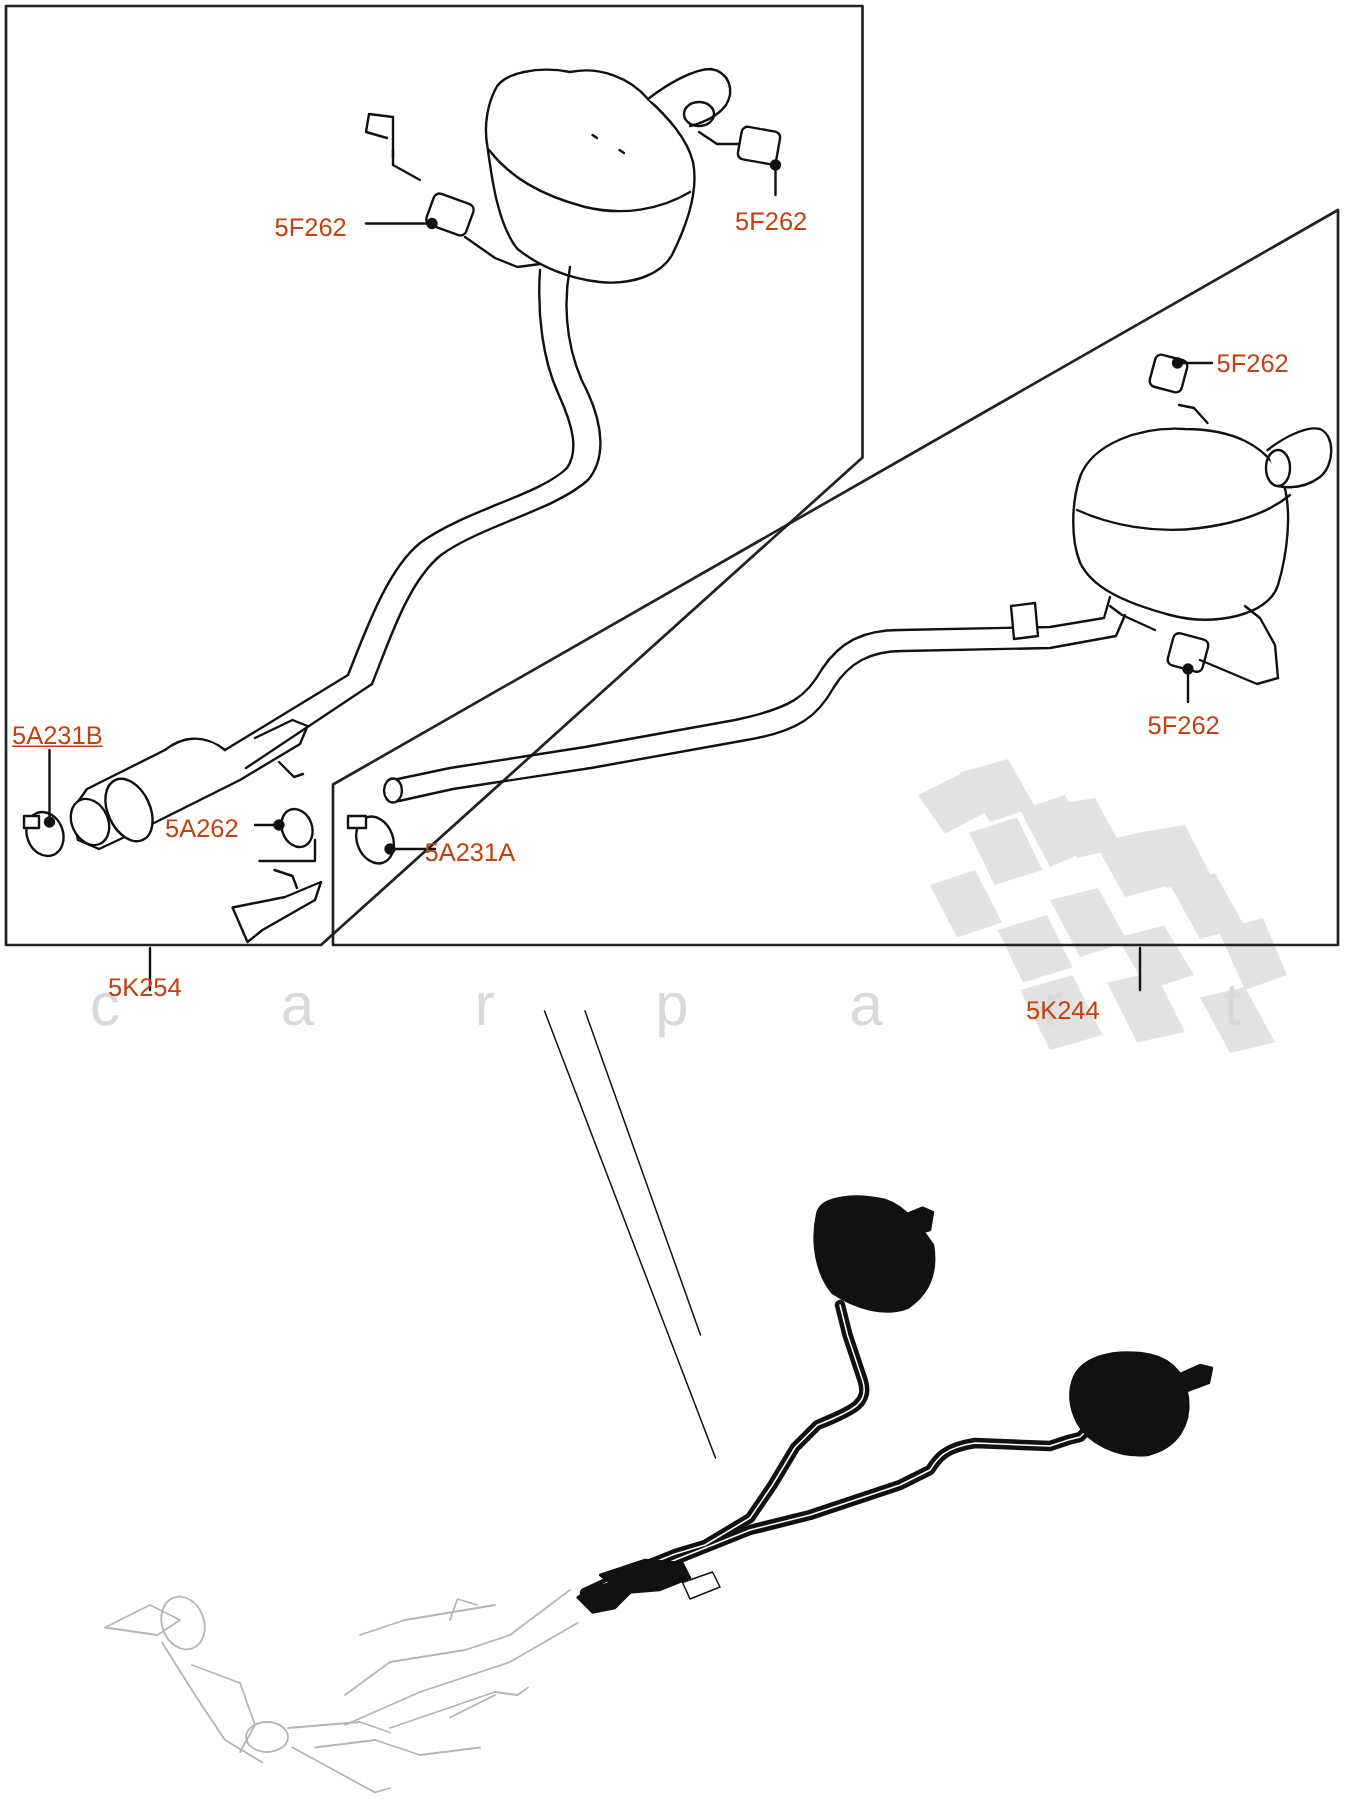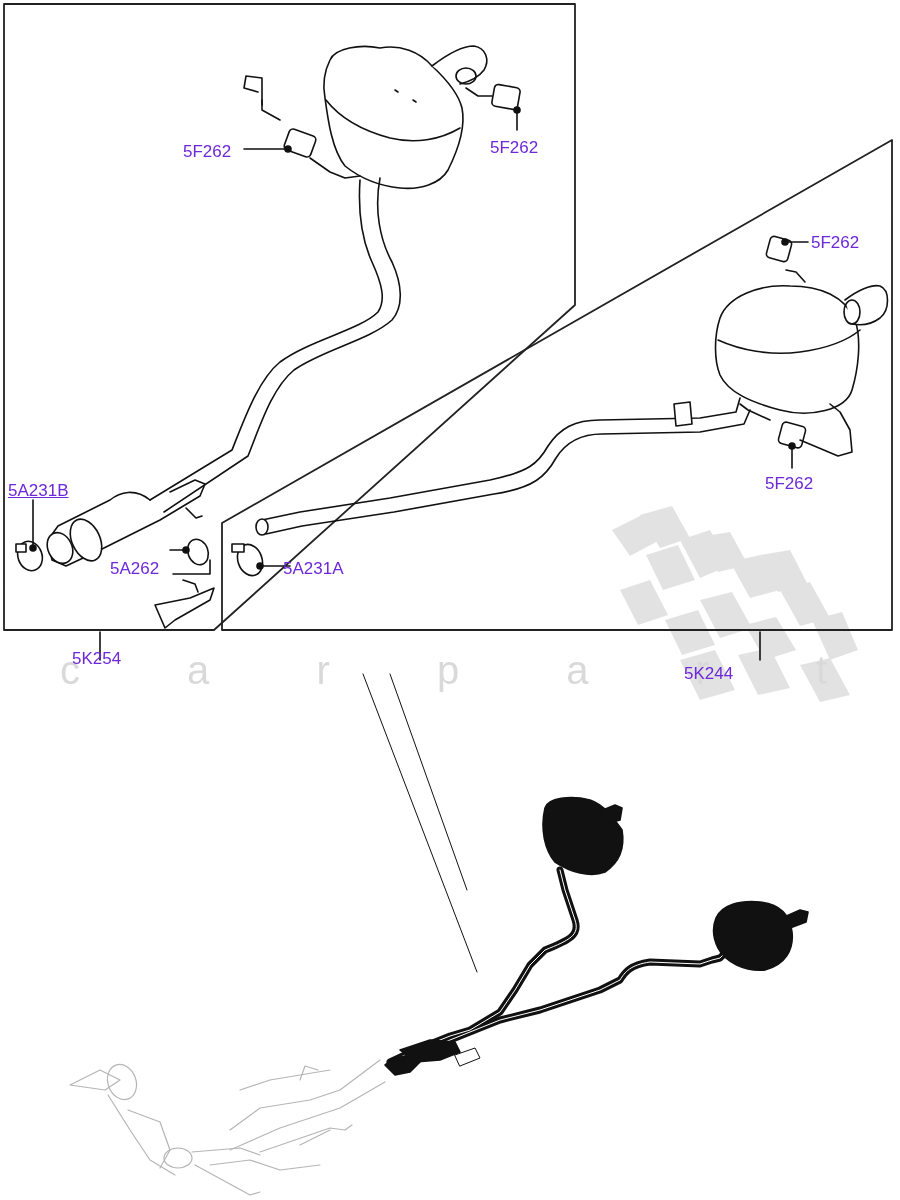--- a/index.html
+++ b/index.html
@@ -1,19 +1,19 @@
 <!DOCTYPE html>
 <html><head>
   <meta charset="utf-8">
   <style>
     html, body { margin: 0; padding: 0; background: #ffffff; }
     body { width: 900px; height: 1200px; position: relative; overflow: hidden; font-family: "Liberation Sans", sans-serif; }
     .canvas { position: absolute; left: 0; top: 0; width: 900px; height: 1200px; }
     svg { position: absolute; left: 0; top: 0; }
-    .callout { position: absolute; font-family: "Liberation Sans", sans-serif; font-size: 17px; color: #6d28d9; line-height: 1; white-space: nowrap; }
+    .callout { position: absolute; font-family: "Liberation Sans", sans-serif; font-size: 17px; color: #c2410c; line-height: 1; white-space: nowrap; }
     .wm-text { position: absolute; font-family: "Liberation Sans", sans-serif; font-weight: bold; color: #f5c9cc; line-height: 1; white-space: nowrap; }
     .wm-sub { position: absolute; font-family: "Liberation Sans", sans-serif; color: #d9d9d9; font-size: 40px; letter-spacing: 50px; line-height: 1; white-space: nowrap; }
   </style>
 </head>
 <body>
 
 <div class="canvas">
 
   <svg width="900" height="1200">
     <g fill="#dedede" opacity="0.85">
@@ -166,17 +166,17 @@
     <path d="M716,918 C722,905 740,900 760,902 C780,904 790,915 792,932 C794,950 785,965 765,970
              C745,972 725,962 718,948 C713,938 712,928 716,918 Z" fill="#111"></path>
     <path d="M782,918 L800,910 L808,912 L806,922 L790,928 Z" fill="#111"></path>
   </svg>
 
   <div class="callout" style="left:183px; top:143px;">5F262</div>
   <div class="callout" style="left:490px; top:139px;">5F262</div>
   <div class="callout" style="left:811px; top:234px;">5F262</div>
   <div class="callout" style="left:765px; top:475px;">5F262</div>
   <div class="callout" style="left:8px; top:482px;text-decoration:underline;">5A231B</div>
-  <div class="callout" style="left:110px; top:544px;margin-top:16px;">5A262</div>
+  <div class="callout" style="left:110px; top:544px;">5A262</div>
   <div class="callout" style="left:283px; top:560px;">5A231A</div>
   <div class="callout" style="left:72px; top:650px;">5K254</div>
   <div class="callout" style="left:684px; top:665px;">5K244</div>
 </div>
 
 </body></html>

